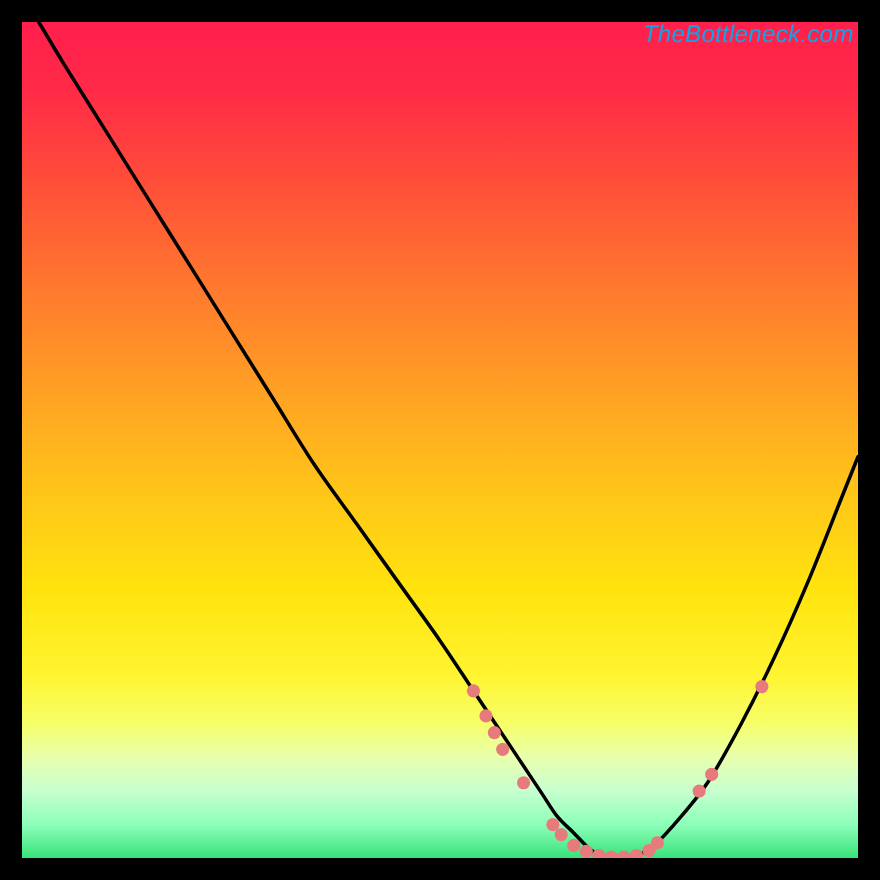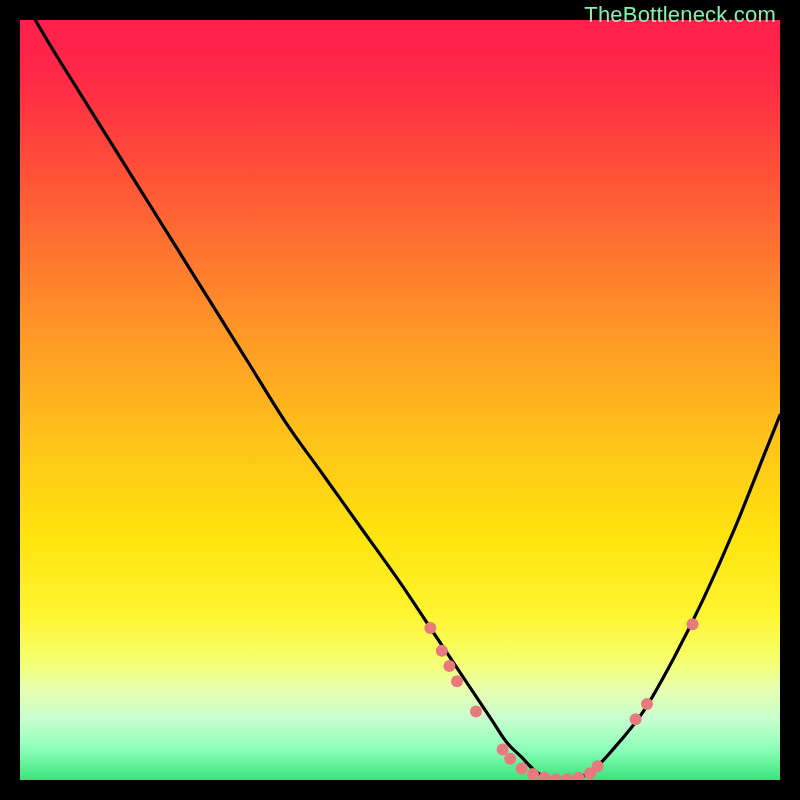--- a/index.html
+++ b/index.html
@@ -27,27 +27,28 @@
   }
   .gradient-bg {
     position: absolute;
     left: 0;
     top: 0;
     width: 100%;
     height: 100%;
   }
   .watermark {
     position: absolute;
-    top: 2px;
+    top: 18px;
     right: 24px;
-    color: #86efac;
+    color: #0ea5e9;
     font-size: 22px;
     font-weight: 500;
     letter-spacing: 0.2px;
     user-select: none;
+    font-style: italic;
   }
   svg.curve-layer {
     position: absolute;
     left: 0;
     top: 0;
     width: 100%;
     height: 100%;
     overflow: visible;
   }
 </style>

